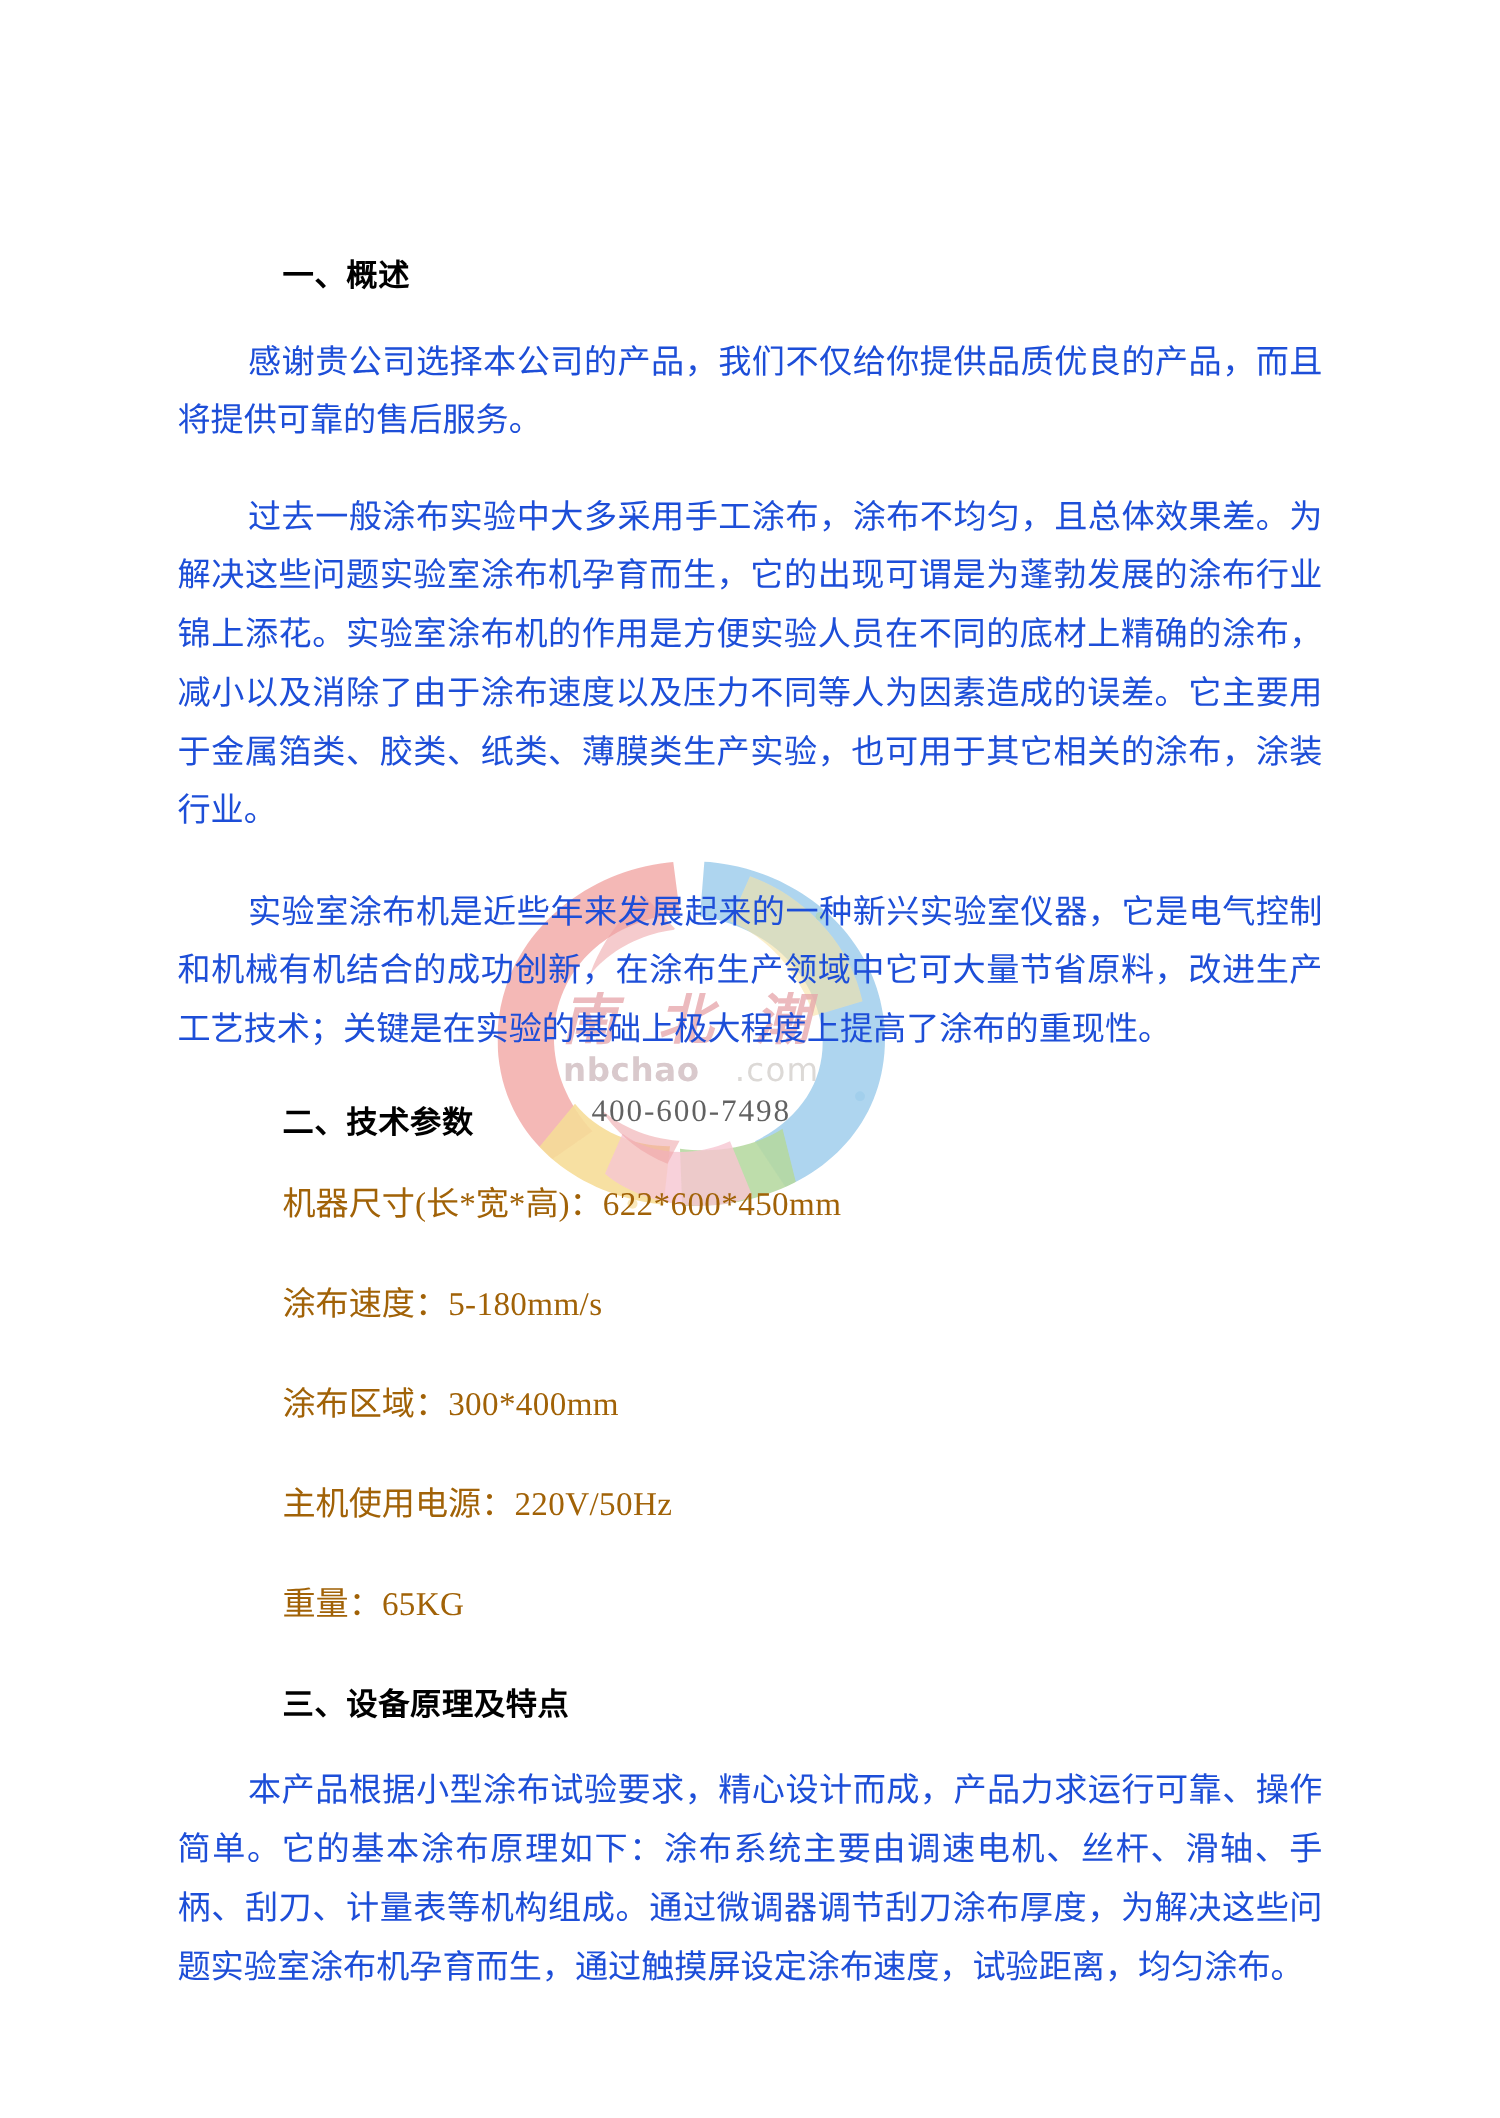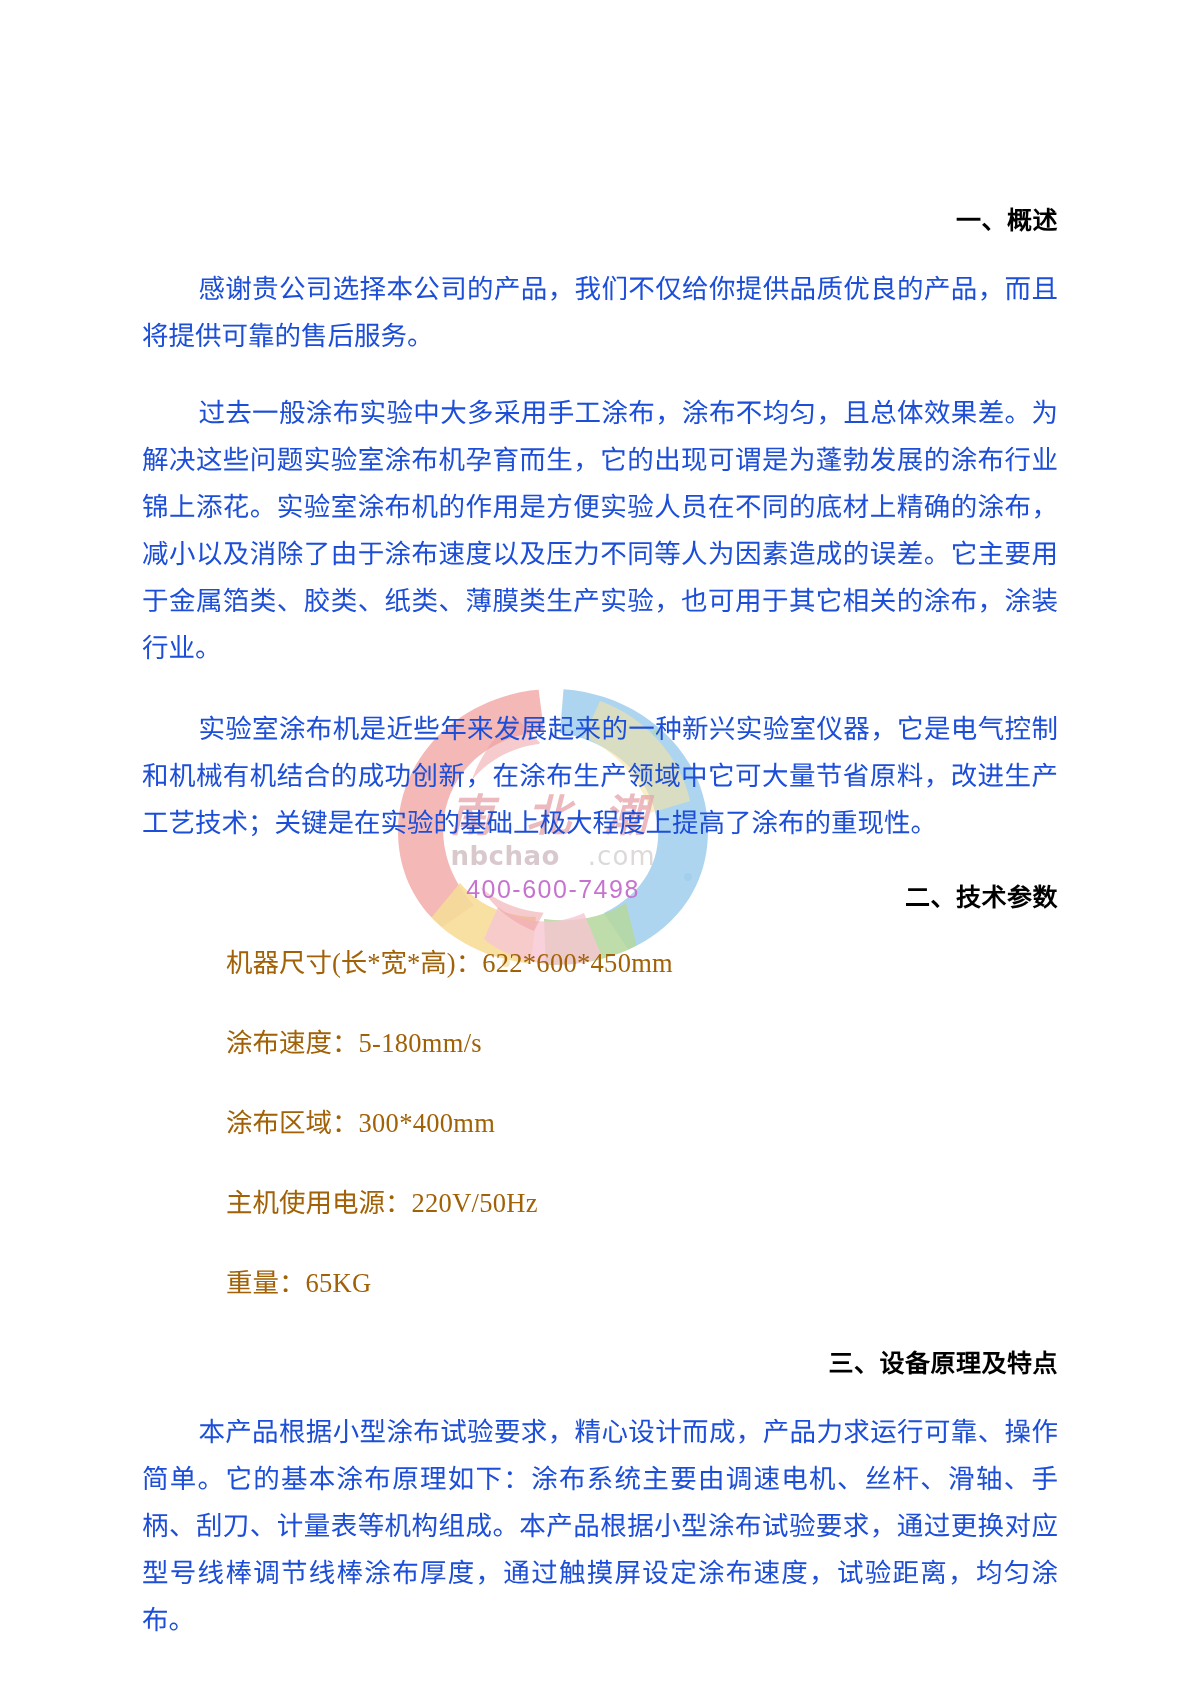--- a/index.html
+++ b/index.html
@@ -35,21 +35,20 @@
   .heading {
     font-family: "DejaVu Sans", "Liberation Sans", sans-serif;
     font-weight: bold;
     font-size: 25px;
     letter-spacing: 0.5px;
     color: #000000;
     margin: 0 0 30px 0;
     padding-left: 84px;
     position: relative;
     z-index: 3;
-    text-align: right;
   }
   .heading-2 { margin-top: 28px; }
   .heading-3 { }
 
   
   .para {
     font-size: 26.5px;
     line-height: 47px;
     margin: 0 0 30px 0;
     text-align: justify;
@@ -124,24 +123,24 @@
     opacity: 0.82;
     margin-top: 2px;
   }
   .wm-domain .tld {
     font-weight: normal;
     color: #b9b2ae;
     letter-spacing: 1px;
     margin-left: 28px;
   }
   .wm-phone {
-    font-family: Liberation Sans, sans-serif;
+    font-family: Liberation Serif, serif;
     font-size: 25px;
     letter-spacing: 1.5px;
-    color: #a21caf;
+    color: #000000;
     margin-top: 4px;
   }
 </style>
 </head>
 <body>
 
 <div class="page">
 
   <div class="watermark">
     <svg viewBox="0 0 330 290" xmlns="http://www.w3.org/2000/svg" aria-hidden="true">
@@ -197,16 +196,16 @@
     <ul class="spec-list">
       <li class="spec-item"><span>机器尺寸(长*宽*高)：</span><span class="spec-value">622*600*450mm</span></li>
       <li class="spec-item"><span>涂布速度：</span><span class="spec-value">5-180mm/s</span></li>
       <li class="spec-item"><span>涂布区域：</span><span class="spec-value">300*400mm</span></li>
       <li class="spec-item"><span>主机使用电源：</span><span class="spec-value">220V/50Hz</span></li>
       <li class="spec-item"><span>重量：</span><span class="spec-value">65KG</span></li>
     </ul>
 
     <h2 class="heading heading-3">三、设备原理及特点</h2>
 
-    <p class="para"><span class="indent"></span><span>本产品根据小型涂布试验要求，精心设计而成，产品力求运行可靠、操作简单。它的基本涂布原理如下：涂布系统主要由调速电机、丝杆、滑轴、手柄、刮刀、计量表等机构组成。本产品根据小型涂布试验要求，通过更换对应型号线棒调节线棒涂布厚度，通过触摸屏设定涂布速度，试验距离，均匀涂布。</span></p>
+    <p class="para"><span class="indent"></span><span>本产品根据小型涂布试验要求，精心设计而成，产品力求运行可靠、操作简单。它的基本涂布原理如下：涂布系统主要由调速电机、丝杆、滑轴、手柄、刮刀、计量表等机构组成。通过微调器调节刮刀涂布厚度，为解决这些问题实验室涂布机孕育而生，通过触摸屏设定涂布速度，试验距离，均匀涂布。</span></p>
 
   </div>
 </div>
 
 </body></html>

